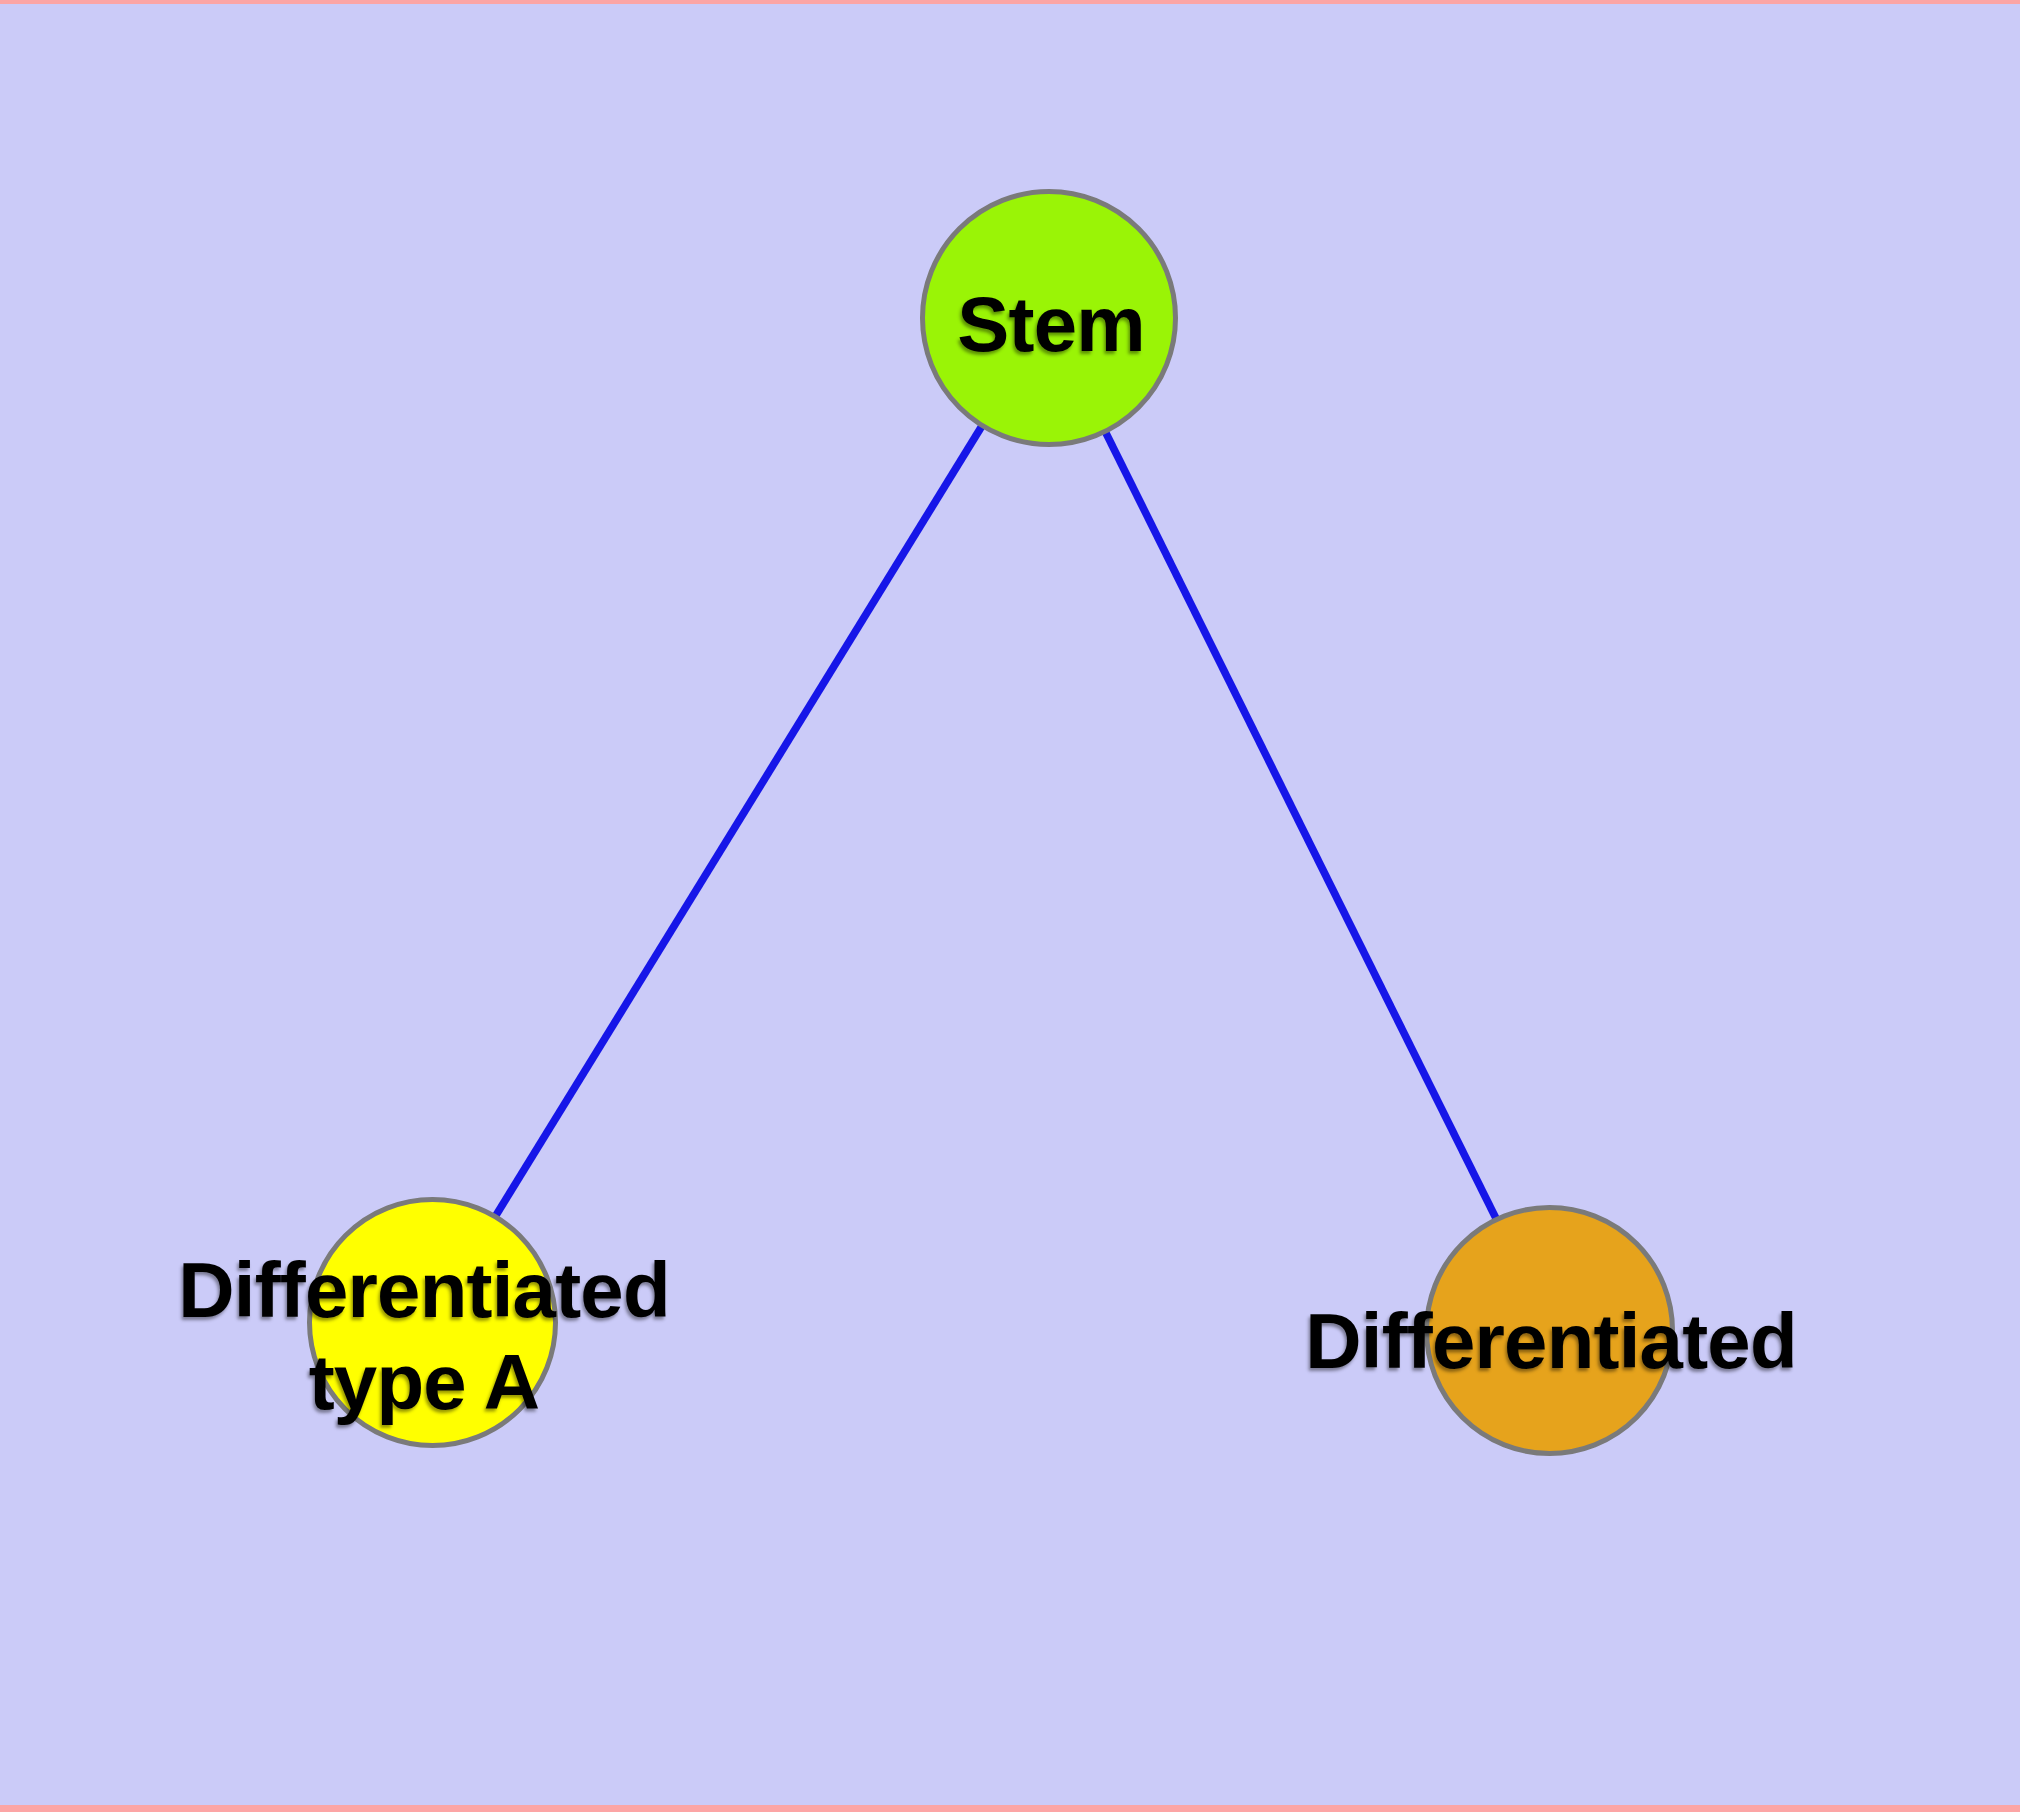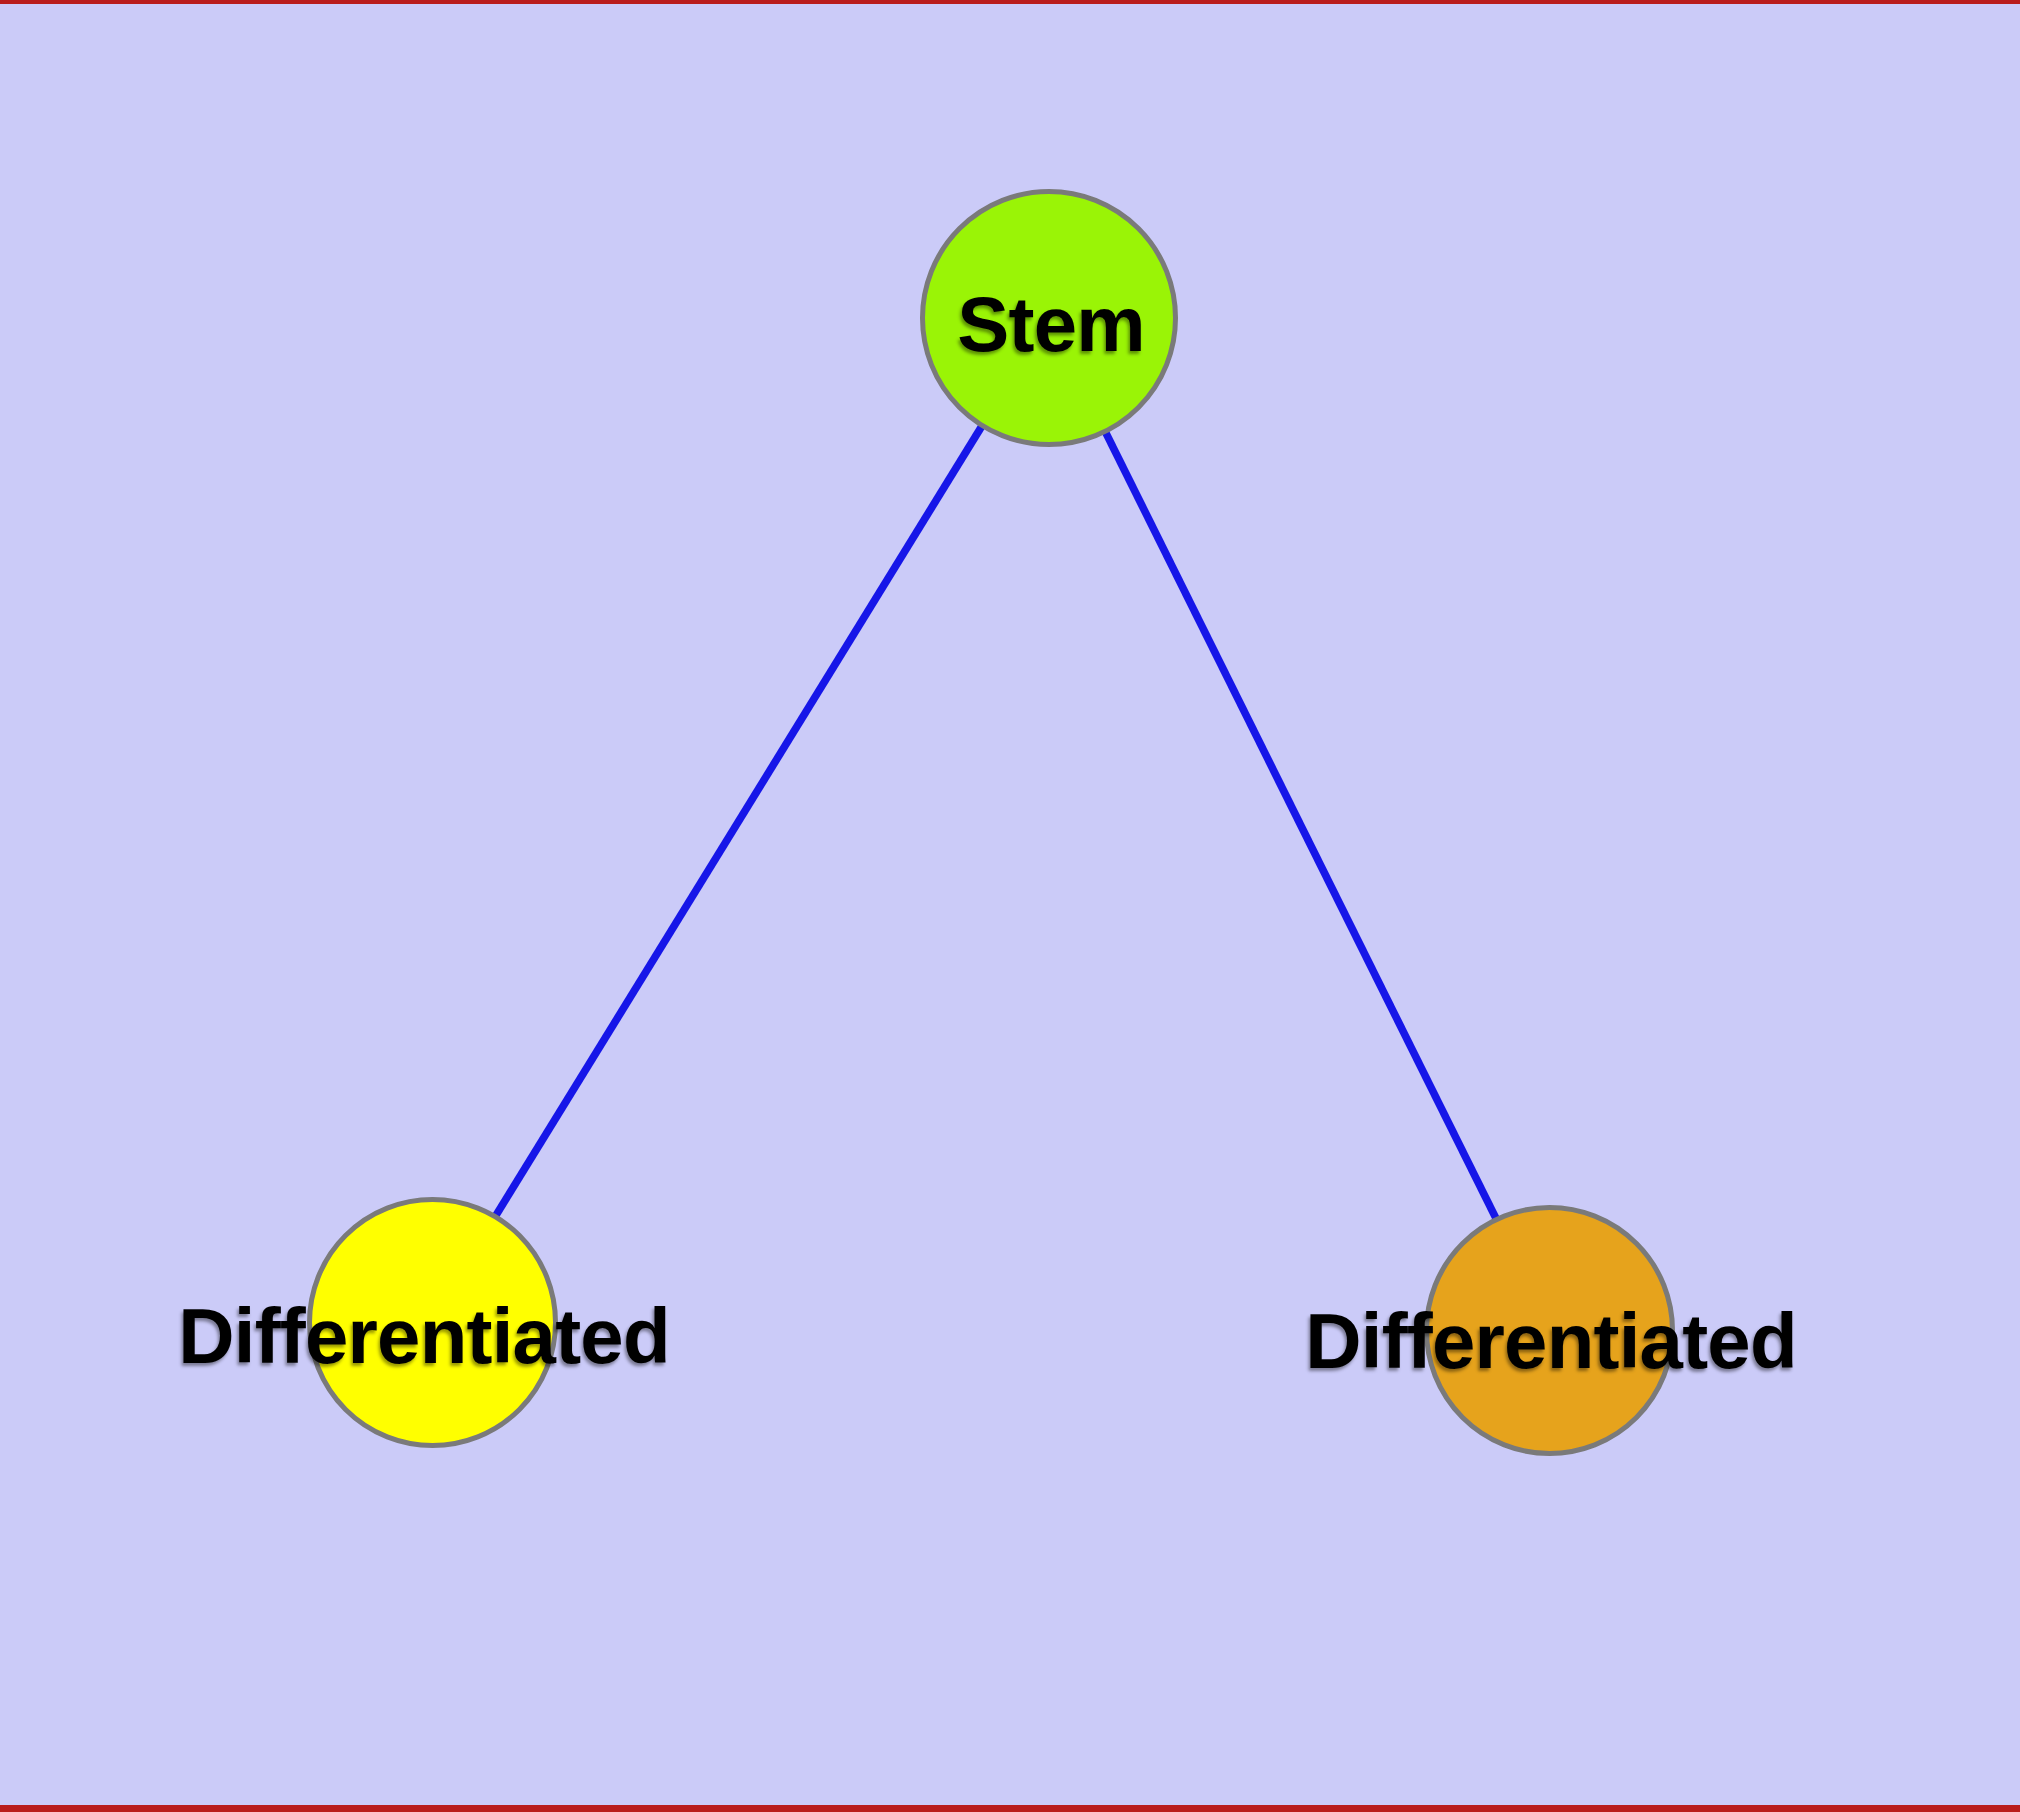--- a/index.html
+++ b/index.html
@@ -5,21 +5,21 @@
   html, body {
     margin: 0;
     padding: 0;
     background: #ffffff;
     font-family: "Liberation Sans", "DejaVu Sans", sans-serif;
   }
   #stage {
     position: relative;
     width: 2021px;
     height: 1812px;
-    background: #b91c1c;
+    background: #fca5a5;
     overflow: hidden;
   }
   #graph-canvas {
     position: absolute;
     left: 0;
     top: 4.2px;
     width: 2021px;
     height: 1801px;
   }
   #edge-layer {
@@ -71,20 +71,21 @@
     <div class="node" id="node-stem" style="background-color: rgb(154, 244, 6);"></div>
 
     <div class="node" id="node-type-a" style="background-color: rgb(255, 255, 0);"></div>
 
     <div class="node" id="node-type-b" style="background-color: rgb(230, 163, 28);"></div>
 
     <div class="node-label" id="label-stem">Stem</div>
 
     <div class="node-label" id="label-type-a">
       <div>Differentiated</div>
+      <div>type A</div>
     </div>
 
     <div class="node-label" id="label-type-b">
       <div>Differentiated</div>
     </div>
 
   </div>
 </div>
 
 

